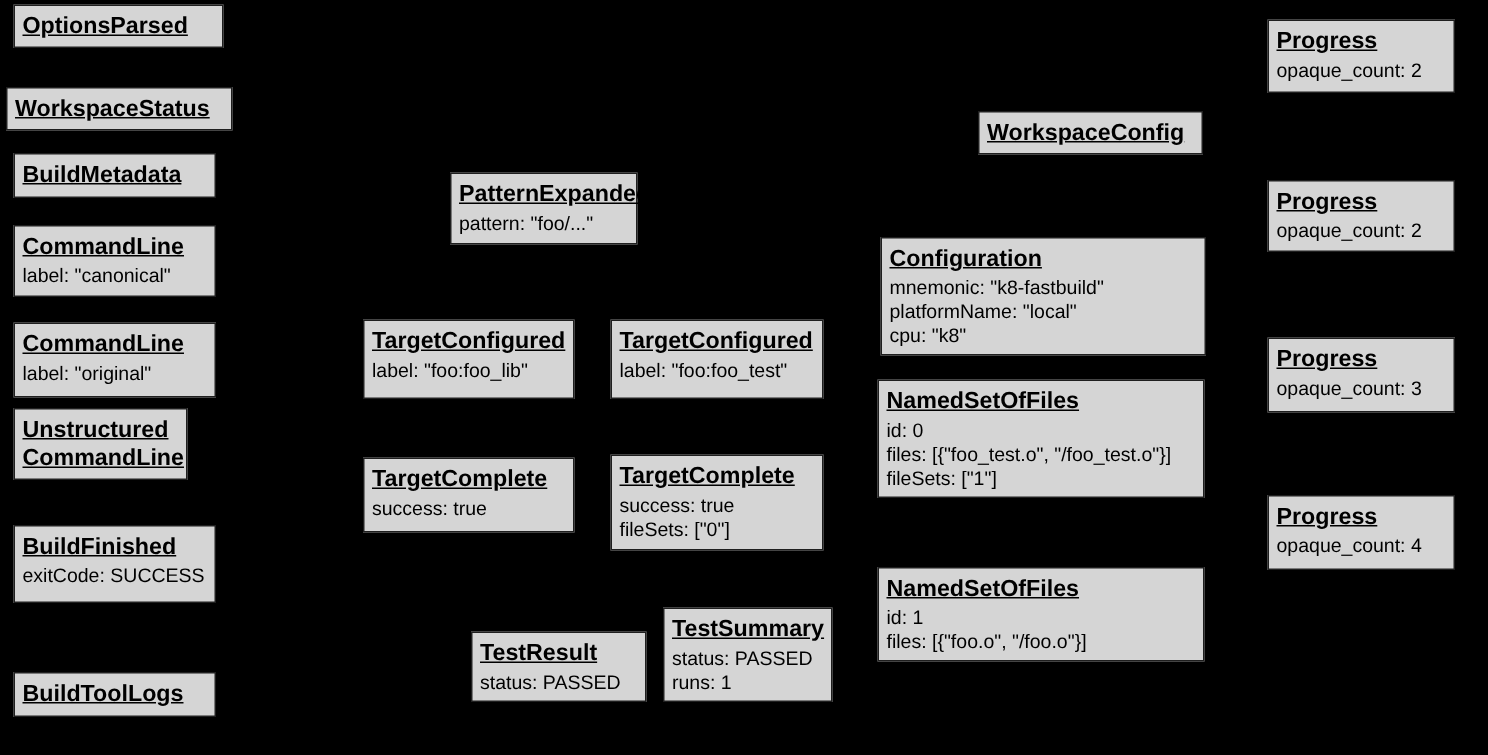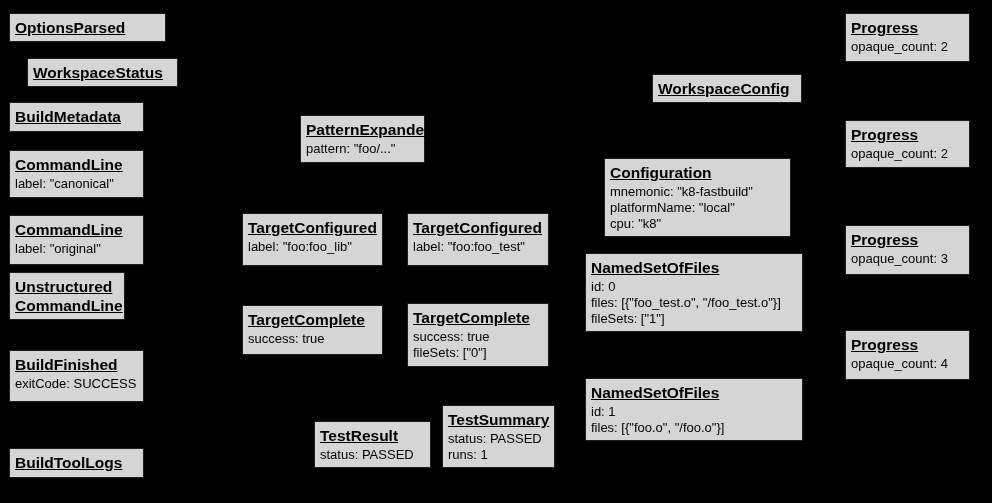--- a/index.html
+++ b/index.html
@@ -36,26 +36,26 @@
     margin-top: 2px;
     white-space: pre-line;
   }
   .node-body:empty { display: none; }
 </style>
 </head>
 <body>
 
 <div id="canvas">
 
-  <div class="node" style="left:9px;top:13px;width:157px;min-height:29px">
+  <div class="node" style="left:9px;top:3px;width:140px;min-height:29px">
     <div class="node-title">OptionsParsed</div>
 
   </div>
 
-  <div class="node" style="left:27px;top:58px;width:151px;min-height:28px">
+  <div class="node" style="left:4px;top:58px;width:151px;min-height:28px">
     <div class="node-title">WorkspaceStatus</div>
 
   </div>
 
   <div class="node" style="left:9px;top:102px;width:135px;min-height:30px">
     <div class="node-title">BuildMetadata</div>
 
   </div>
 
   <div class="node" style="left:9px;top:150px;width:135px;min-height:48px">
@@ -121,21 +121,21 @@
     <div class="node-title">TestSummary</div>
     <div class="node-body">status: PASSED
 runs: 1</div>
   </div>
 
   <div class="node" style="left:652px;top:74px;width:150px;min-height:29px">
     <div class="node-title">WorkspaceConfig</div>
 
   </div>
 
-  <div class="node" style="left:604px;top:158px;width:187px;min-height:72px">
+  <div class="node" style="left:587px;top:158px;width:217px;min-height:72px">
     <div class="node-title">Configuration</div>
     <div class="node-body">mnemonic: "k8-fastbuild"
 platformName: "local"
 cpu: "k8"</div>
   </div>
 
   <div class="node" style="left:585px;top:253px;width:218px;min-height:77px">
     <div class="node-title">NamedSetOfFiles</div>
     <div class="node-body">id: 0
 files: [{"foo_test.o", "/foo_test.o"}]

